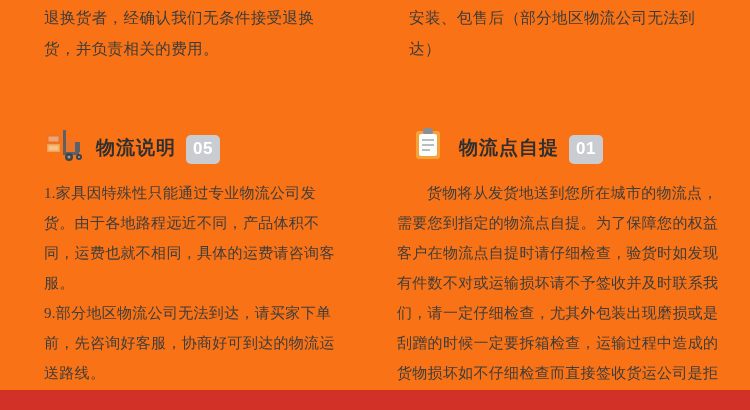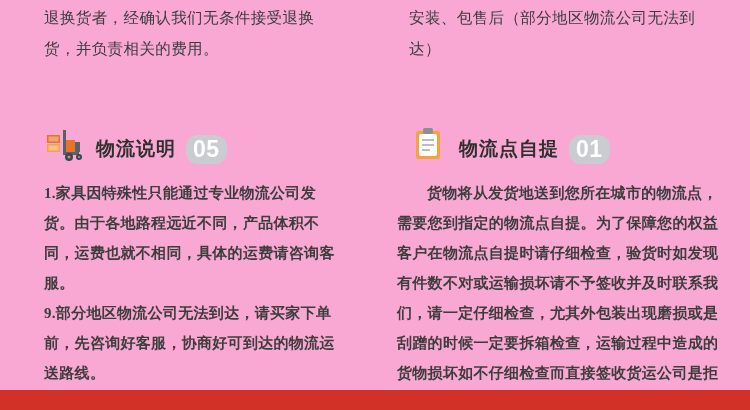--- a/index.html
+++ b/index.html
@@ -10,21 +10,21 @@
     width: 750px;
     height: 410px;
     background: #ffffff;
     font-family: "Liberation Sans", sans-serif;
     overflow: hidden;
   }
   .page {
     position: relative;
     width: 750px;
     height: 410px;
-    background: #f9a8d4;
+    background: #f97316;
     box-sizing: border-box;
   }
   .columns {
     display: flex;
     width: 750px;
     height: 410px;
     box-sizing: border-box;
   }
   .col {
     box-sizing: border-box;
@@ -68,45 +68,44 @@
     margin-right: 10px;
     flex: 0 0 auto;
     display: flex;
     align-items: flex-end;
     justify-content: center;
   }
   .sec-title {
     font-size: 19px;
     color: #2f2f2f;
     font-weight: bold;
-    font-family: Liberation Sans, sans-serif;
+    font-family: Liberation Mono, monospace;
     letter-spacing: 1px;
     line-height: 26px;
     padding-bottom: 2px;
   }
   .sec-num {
     margin-left: 10px;
     background: #c9cdd2;
     color: #ffffff;
-    font-size: 23px;
+    font-size: 17px;
     font-family: "Liberation Sans", sans-serif;
     font-weight: bold;
     padding: 3px 7px 4px 7px;
     line-height: 22px;
-    border-radius: 12px;
+    border-radius: 5px;
     letter-spacing: 0.5px;
   }
 
   .body-text {
     font-size: 15px;
     line-height: 30px;
     color: #3d3d3d;
     font-family: "Liberation Serif", serif;
     letter-spacing: 0.3px;
-    font-weight: bold;
   }
   .body-text p {
     margin: 0;
   }
   .indent {
     text-indent: 2em;
   }
 
   .bottom-bar {
     position: absolute;

